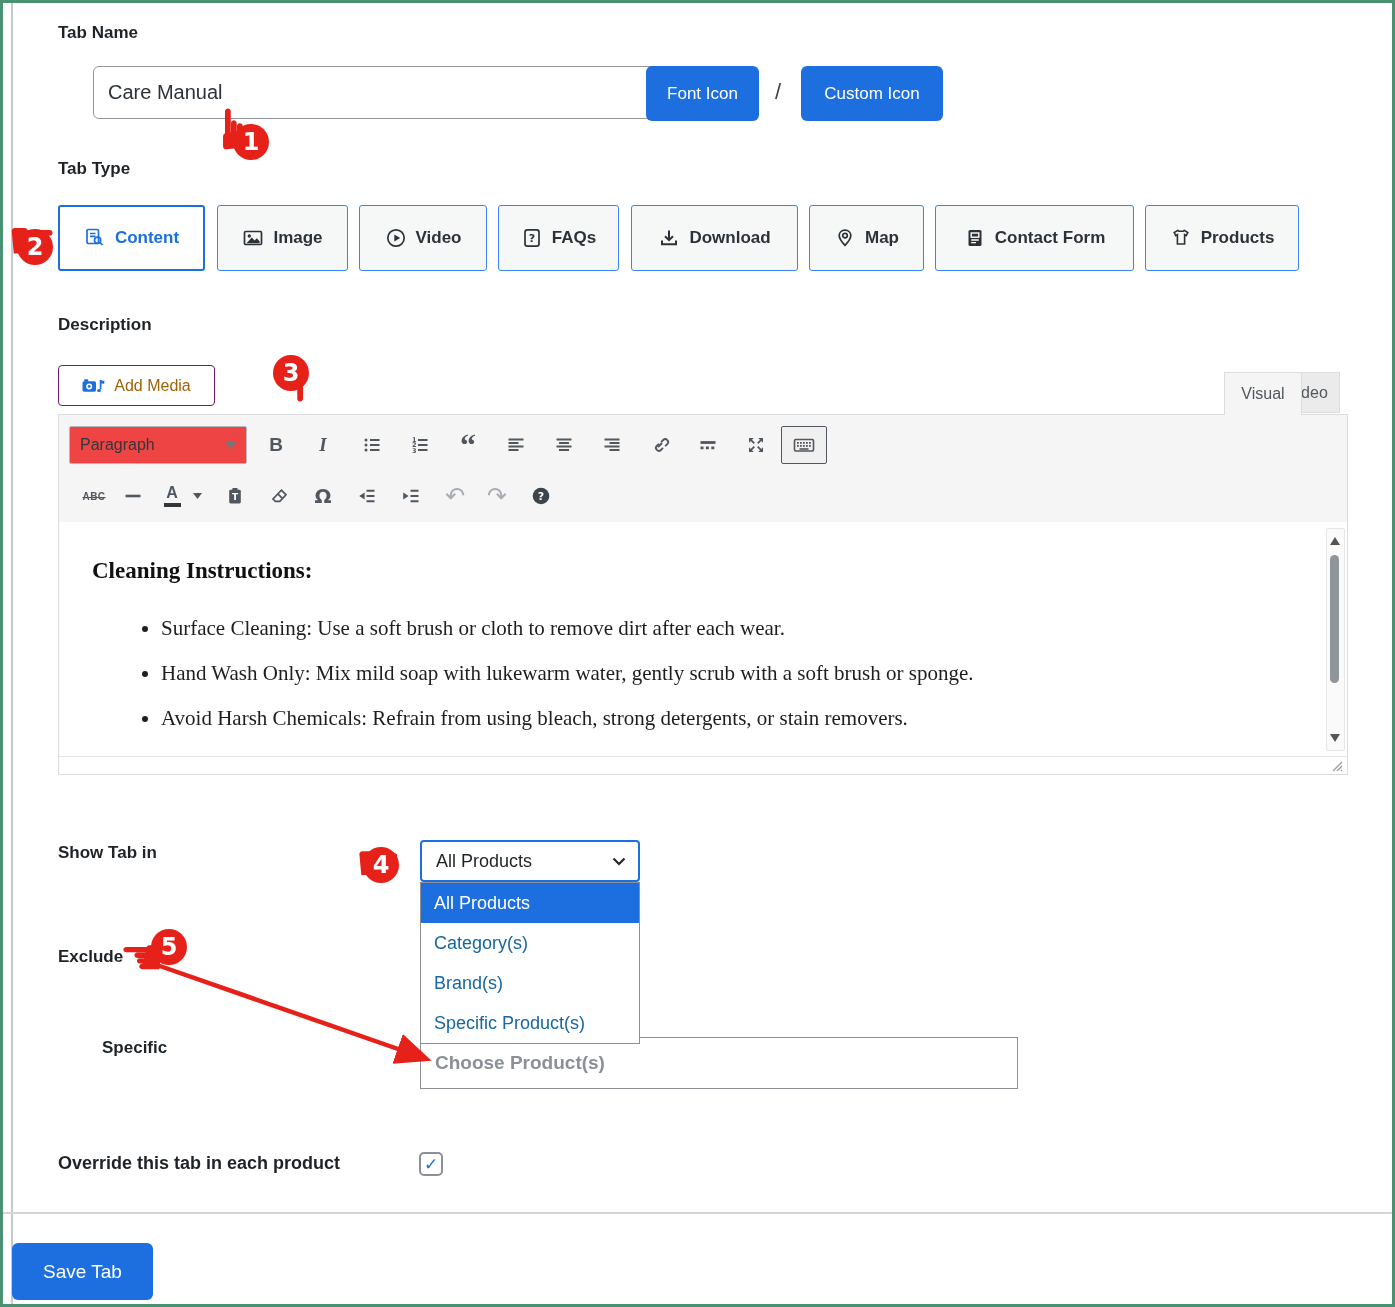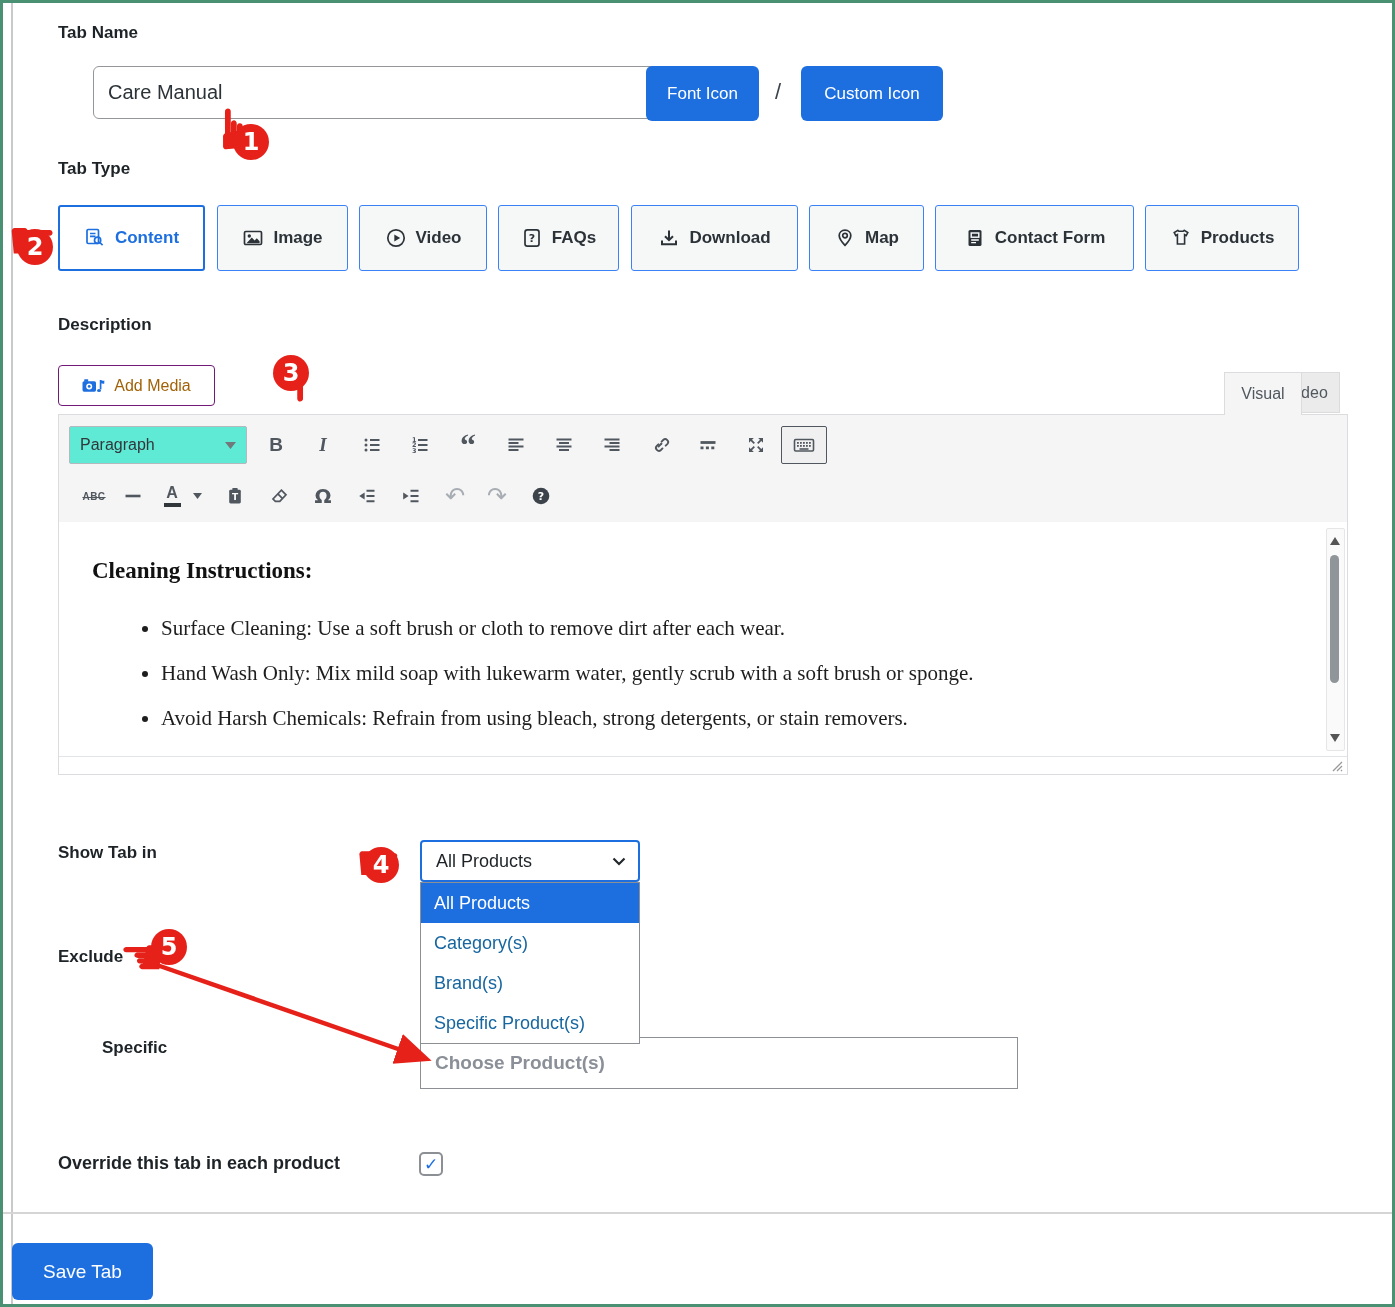--- a/index.html
+++ b/index.html
@@ -28,21 +28,21 @@
             font-size:16px;font-family:inherit;cursor:pointer;}
   
   .edtab{box-sizing:border-box;display:flex;align-items:center;justify-content:center;
          font-size:16px;color:#50575e;border:1px solid #dcdcde;cursor:pointer;}
   .edtab.active{background:#f5f5f6;border-bottom:none;z-index:3;}
   .edtab.inactive{background:#ebebeb;}
   
   #editor{box-sizing:border-box;border:1px solid #dcdcde;background:#fff;}
   #edtoolbar{position:absolute;left:0;right:0;top:0;height:107px;background:#f5f5f6;
              border-bottom:1px solid #dcdcde;}
-  .psel{box-sizing:border-box;background:#5eead4;border:1px solid #b4b9be;border-radius:2px;
+  .psel{box-sizing:border-box;background:#ef4444;border:1px solid #b4b9be;border-radius:2px;
         display:flex;align-items:center;justify-content:space-between;padding:0 10px;
         font-size:16px;color:#32373c;cursor:pointer;}
   .tbtn{box-sizing:border-box;display:flex;align-items:center;justify-content:center;
         background:transparent;border:none;cursor:pointer;color:var(--icon_gray,#50575e);padding:0;}
   .tbtn svg{display:block;}
   .kbbtn{border:1px solid #50575e;background:#f0f0f1;border-radius:2px;}
   .glyph{font-family:"DejaVu Sans",sans-serif;}
   #edcontent{position:absolute;left:0;right:0;top:107px;bottom:17px;background:#fff;
              font-family:"Liberation Serif","DejaVu Serif",serif;color:#1e1e1e;overflow:hidden;}
   #edcontent .hd{font-weight:bold;font-size:23px;color:#111;margin:36px 0 0 33px;}

